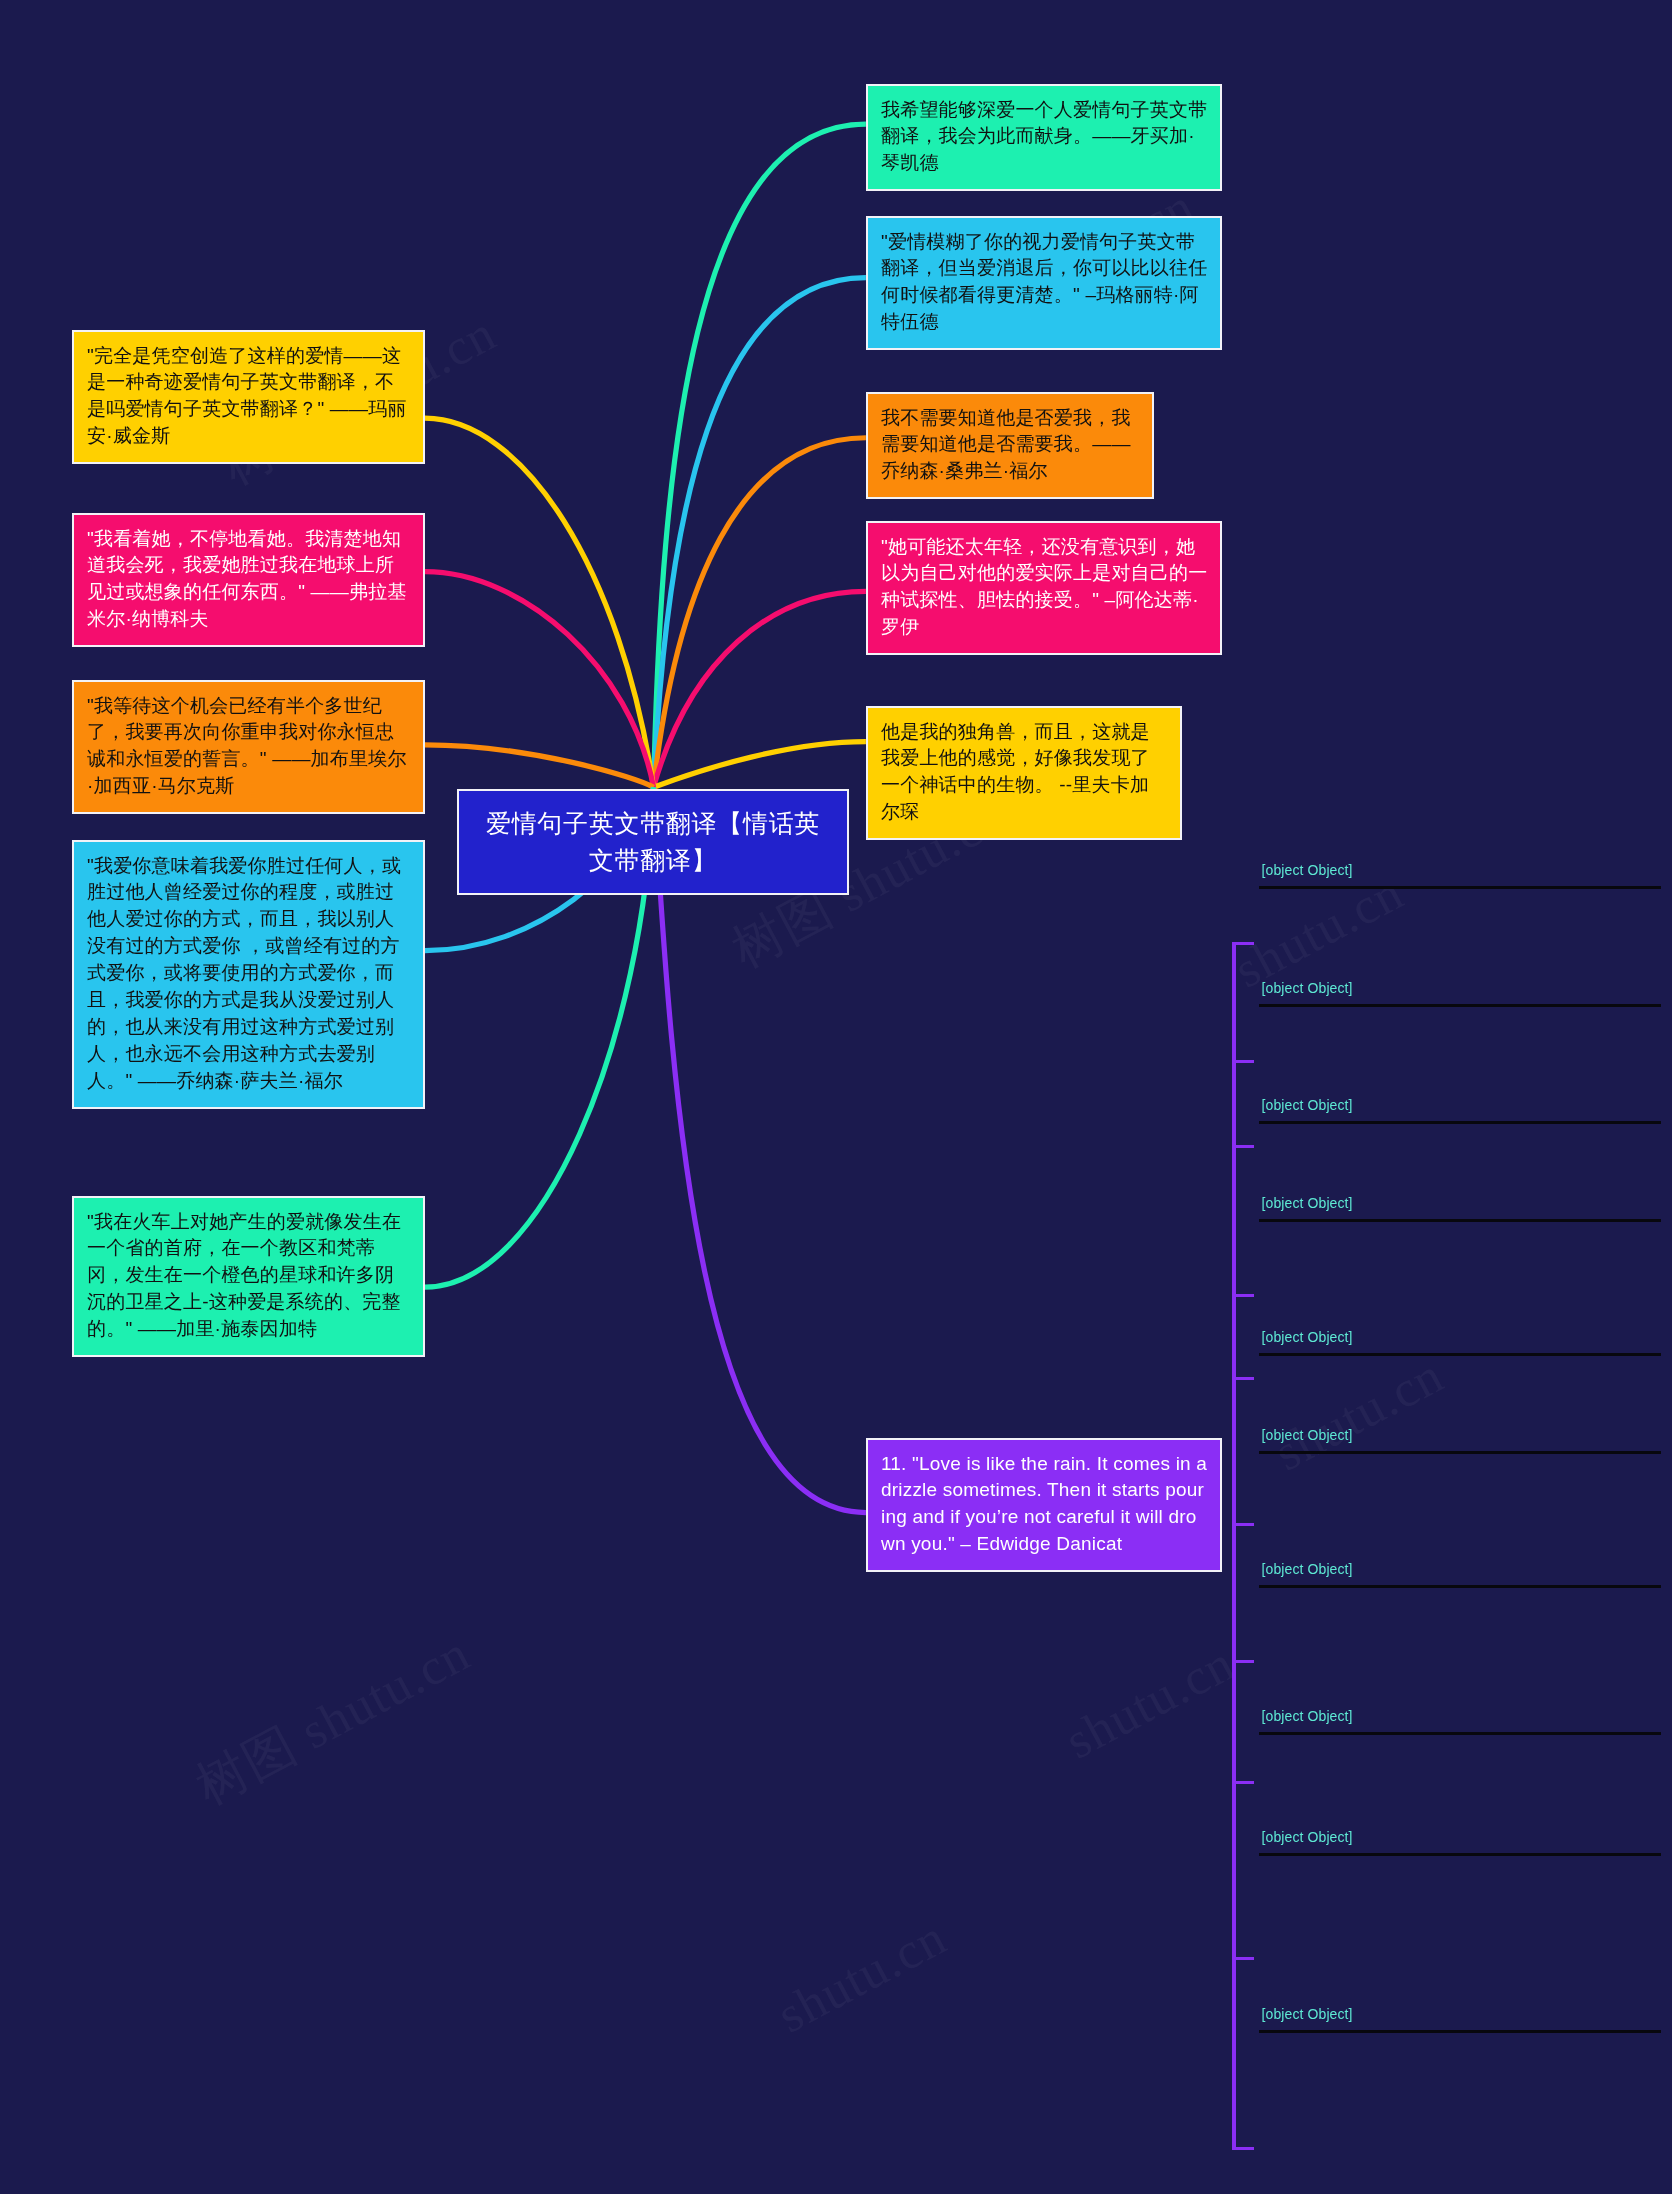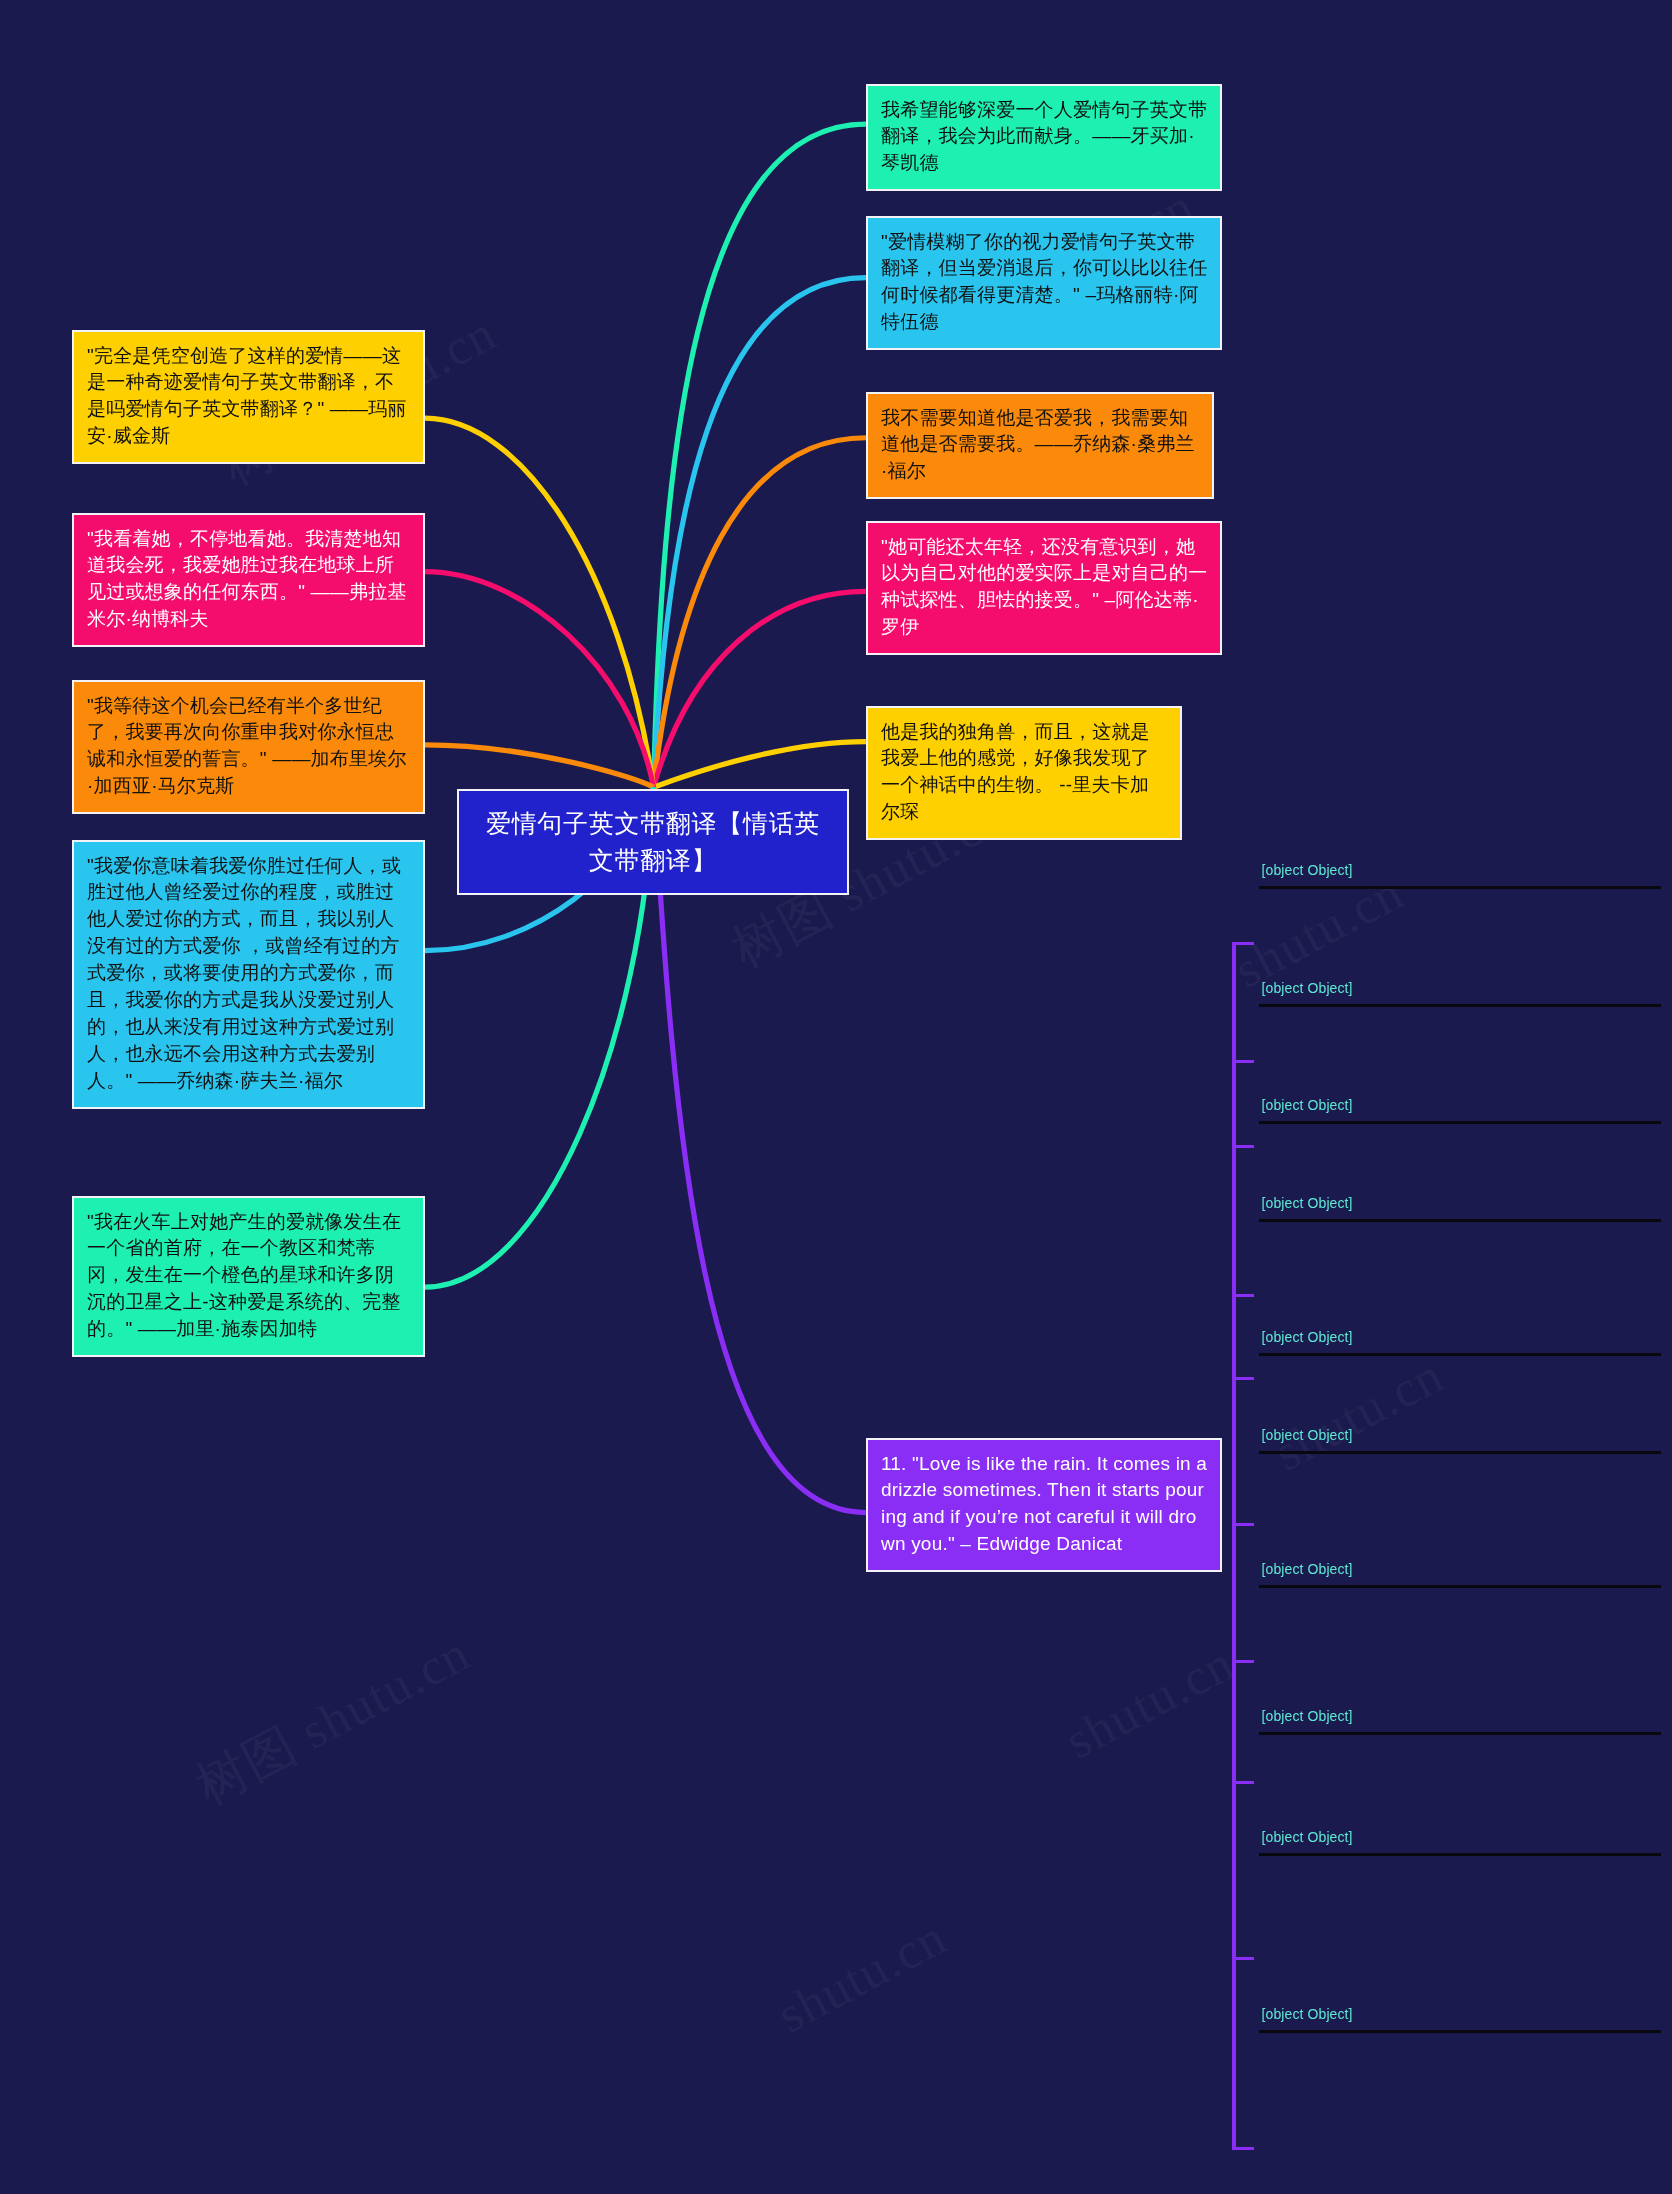--- a/index.html
+++ b/index.html
@@ -98,21 +98,21 @@
 </div>
 
 <div class="node dark-text" style="left: 866px; top: 72px; width: 356px; background: rgb(29, 240, 176); color: rgb(17, 17, 17); margin-top: 12px;">
   <span>我希望能够深爱一个人爱情句子英文带翻译，我会为此而献身。——牙买加·琴凯德</span>
 </div>
 
 <div class="node dark-text" style="left: 866px; top: 216px; width: 356px; background: rgb(41, 197, 238); color: rgb(17, 17, 17);">
   <span>"爱情模糊了你的视力爱情句子英文带翻译，但当爱消退后，你可以比以往任何时候都看得更清楚。" –玛格丽特·阿特伍德</span>
 </div>
 
-<div class="node dark-text" style="left: 866px; top: 392px; width: 348px; background: rgb(251, 138, 10); color: rgb(17, 17, 17);">
+<div class="node dark-text" style="left: 866px; top: 392px; width: 288px; background: rgb(251, 138, 10); color: rgb(17, 17, 17);">
   <span>我不需要知道他是否爱我，我需要知道他是否需要我。——乔纳森·桑弗兰·福尔</span>
 </div>
 
 <div class="node light-text" style="left: 866px; top: 521px; width: 356px; background: rgb(245, 13, 110); color: rgb(255, 255, 255);">
   <span>"她可能还太年轻，还没有意识到，她以为自己对他的爱实际上是对自己的一种试探性、胆怯的接受。" –阿伦达蒂·罗伊</span>
 </div>
 
 <div class="node dark-text" style="left: 866px; top: 706px; width: 316px; background: rgb(255, 208, 0); color: rgb(17, 17, 17);">
   <span>他是我的独角兽，而且，这就是我爱上他的感觉，好像我发现了一个神话中的生物。 --里夫卡加尔琛</span>
 </div>

